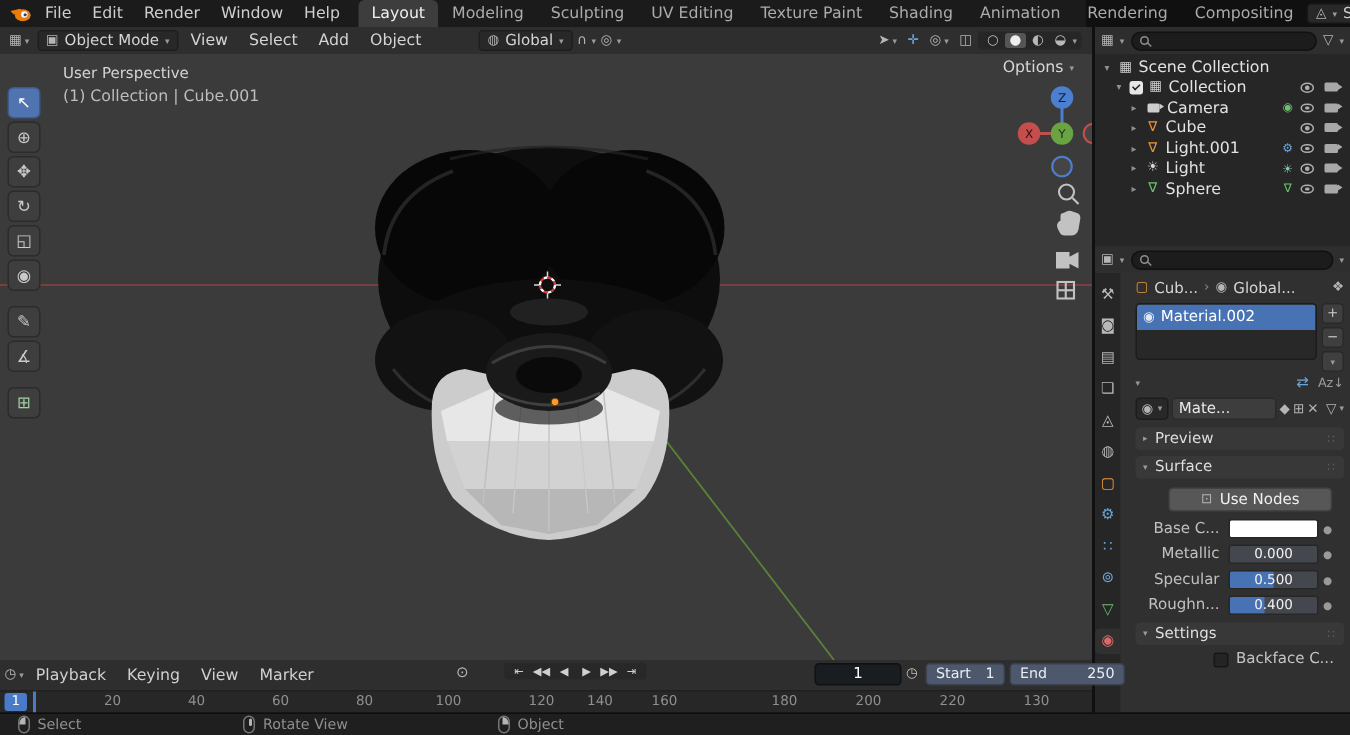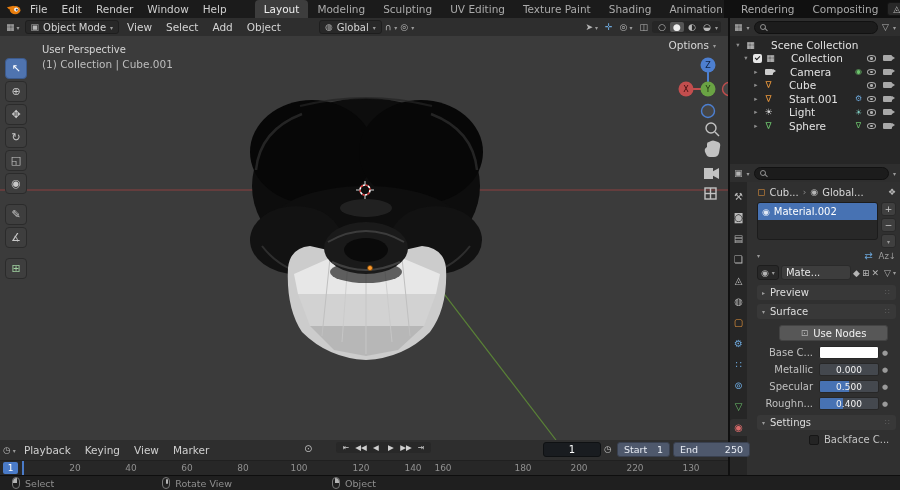--- a/index.html
+++ b/index.html
@@ -3,21 +3,21 @@
 <meta charset="utf-8">
 <style>
   html,body{width:900px;height:490px;margin:0;padding:0;overflow:hidden;background:#101010;
     font-family:"DejaVu Sans","Liberation Sans",sans-serif;-webkit-font-smoothing:antialiased;}
   *{box-sizing:border-box;}
 
   
   #topbar{position:absolute;left:0;top:0;width:724px;height:18px;background:#1b1b1b;
     display:flex;align-items:center;font-size:10.5px;color:#cfcfcf;padding:0 4px;}
   .menu-item{padding:0 7px;line-height:18px;}
-  .ws-tabs{display:flex;margin-left:21px;}
+  .ws-tabs{display:flex;margin-left:5px;}
   .ws-tab{padding:0 9px;line-height:18px;color:#ababab;border-radius:4px 4px 0 0;white-space:nowrap;}
   .ws-tab.active{background:#3d3d3d;color:#efefef;}
   .topbar-right{margin-left:auto;display:flex;align-items:center;gap:4px;padding-right:2px;}
   .tb-widget{display:flex;align-items:center;background:#282828;border:1px solid #151515;border-radius:3px;height:14px;padding:0 5px;gap:4px;font-size:10px;}
   .gi{font-size:9px;color:#b5b5b5;}
   .chev{font-size:6px;color:#9a9a9a;}
 
   
   #viewport{position:absolute;left:0;top:18px;width:728px;height:422px;background:#3b3b3b;}
   .vp-header{height:18px;background:#2e2e2e;display:flex;align-items:center;font-size:10.5px;
@@ -44,21 +44,21 @@
   
   #outliner{position:absolute;left:730px;top:18px;width:170px;height:146px;background:#262626;font-size:10.5px;color:#cfcfcf;}
   .ol-header{height:18px;background:#2e2e2e;display:flex;align-items:center;padding:0 4px;gap:4px;}
   .searchbox{flex:1;height:13px;background:#1c1c1c;border:1px solid #111;border-radius:7px;display:flex;align-items:center;padding:0 5px;gap:4px;}
   .mag{width:6px;height:6px;border:1.2px solid #8f8f8f;border-radius:50%;position:relative;display:inline-block;flex:none;}
   .mag::after{content:"";position:absolute;width:4px;height:1.2px;background:#8f8f8f;transform:rotate(45deg);right:-3px;bottom:-1px;}
   .ol-rows{padding-top:2px;}
   .ol-row{height:13.5px;display:flex;align-items:center;padding:0 4px;gap:3px;}
   .disc{width:8px;color:#8f8f8f;font-size:6.5px;text-align:center;flex:none;}
   .ol-ico{width:11px;text-align:center;font-size:9px;flex:none;}
-  .ol-label{flex:1;white-space:nowrap;overflow:hidden;color:#e2e2e2;margin-left:12px;}
+  .ol-label{flex:1;white-space:nowrap;overflow:hidden;color:#e2e2e2;}
   .data-ico{width:11px;text-align:center;font-size:8px;flex:none;}
   .checkbox{width:9px;height:9px;background:#e6e6e6;border-radius:2px;position:relative;flex:none;}
   .checkbox::after{content:"";position:absolute;left:2px;top:2px;width:4px;height:2px;
     border-left:1.5px solid #1d1d1d;border-bottom:1.5px solid #1d1d1d;transform:rotate(-45deg);}
   .eye{width:9px;height:6.5px;border:1px solid #adadad;border-radius:50%;position:relative;display:inline-block;flex:none;}
   .eye::after{content:"";position:absolute;left:2.4px;top:1.3px;width:2.6px;height:2.6px;background:#adadad;border-radius:50%;}
   .camico{width:9px;height:6px;background:#a8a8a8;border-radius:1px;position:relative;display:inline-block;flex:none;margin-left:4px;margin-right:4px;}
   .camico::after{content:"";position:absolute;right:-3.4px;top:0.6px;width:0;height:0;
     border-left:3.4px solid #a8a8a8;border-top:2.4px solid transparent;border-bottom:2.4px solid transparent;}
   .cam-obj{width:8px;height:5.5px;background:#cdcdcd;border-radius:1px;position:relative;display:inline-block;flex:none;margin:0 2px;}
@@ -363,21 +363,21 @@
       <span class="disc">▸</span>
       <span class="ol-ico" style="color: rgb(233, 151, 60);">∇</span>
       <span class="ol-label">Cube</span>
       <span class="data-ico"></span>
       <span class="eye"></span>
       <span class="camico"></span>
     </div>
     <div class="ol-row" style="padding-left:22px;">
       <span class="disc">▸</span>
       <span class="ol-ico" style="color: rgb(233, 151, 60);">∇</span>
-      <span class="ol-label">Start.001</span>
+      <span class="ol-label">Light.001</span>
       <span class="data-ico" style="color: rgb(107, 165, 216);">⚙</span>
       <span class="eye"></span>
       <span class="camico"></span>
     </div>
     <div class="ol-row" style="padding-left:22px;">
       <span class="disc">▸</span>
       <span class="ol-ico" style="color: rgb(216, 216, 216);">☀</span>
       <span class="ol-label">Light</span>
       <span class="data-ico" style="color: rgb(127, 204, 192);">☀</span>
       <span class="eye"></span>
@@ -581,21 +581,21 @@
       <span>250</span>
     </div>
   </div>
   <div class="tl-ruler">
     <span class="ruler-num" style="left:75px">20</span>
     <span class="ruler-num" style="left:131px">40</span>
     <span class="ruler-num" style="left:187px">60</span>
     <span class="ruler-num" style="left:243px">80</span>
     <span class="ruler-num" style="left:299px">100</span>
     <span class="ruler-num" style="left:361px">120</span>
-    <span class="ruler-num" style="left:413px">140</span>
+    <span class="ruler-num" style="left:400px">140</span>
     <span class="ruler-num" style="left:443px">160</span>
     <span class="ruler-num" style="left:523px">180</span>
     <span class="ruler-num" style="left:579px">200</span>
     <span class="ruler-num" style="left:635px">220</span>
     <span class="ruler-num" style="left:691px">130</span>
     <div class="playhead-line"></div>
     <div class="playhead-label">1</div>
   </div>
 </div>
 

